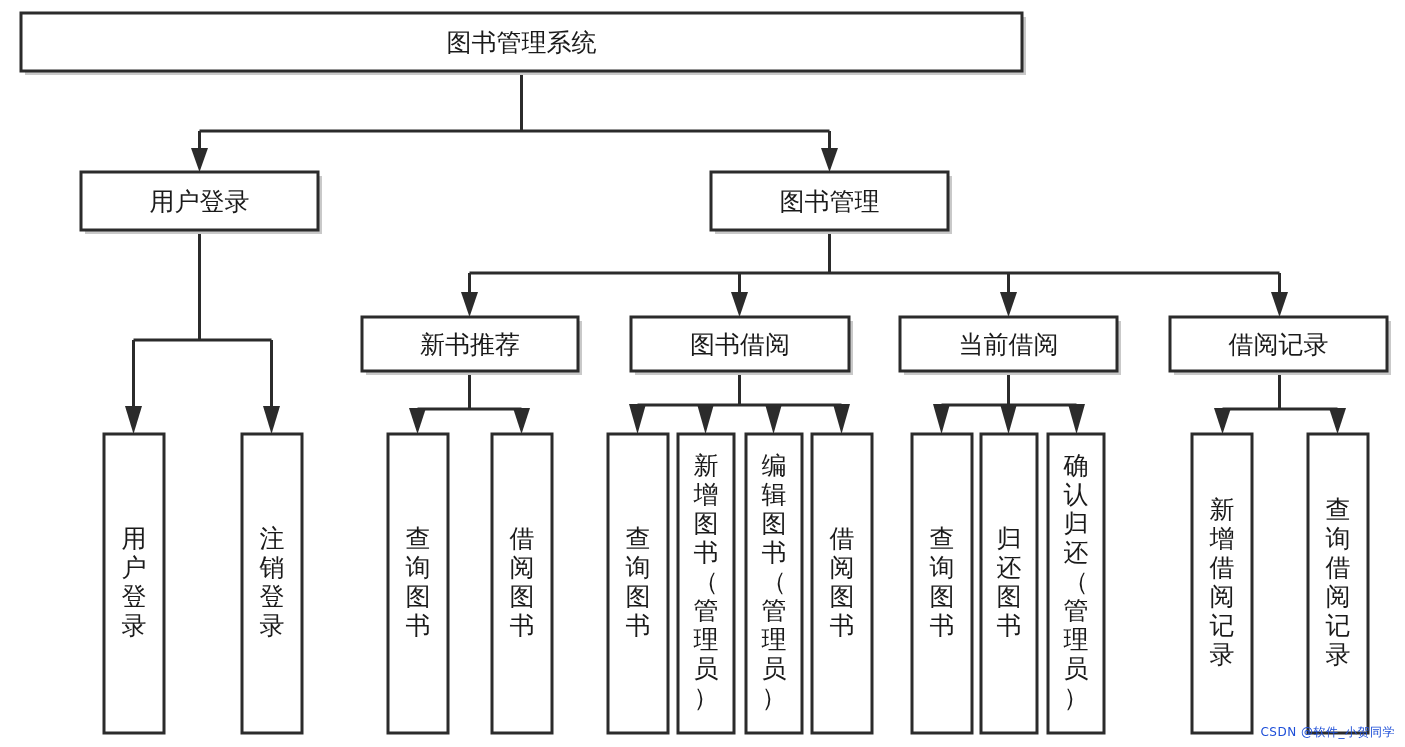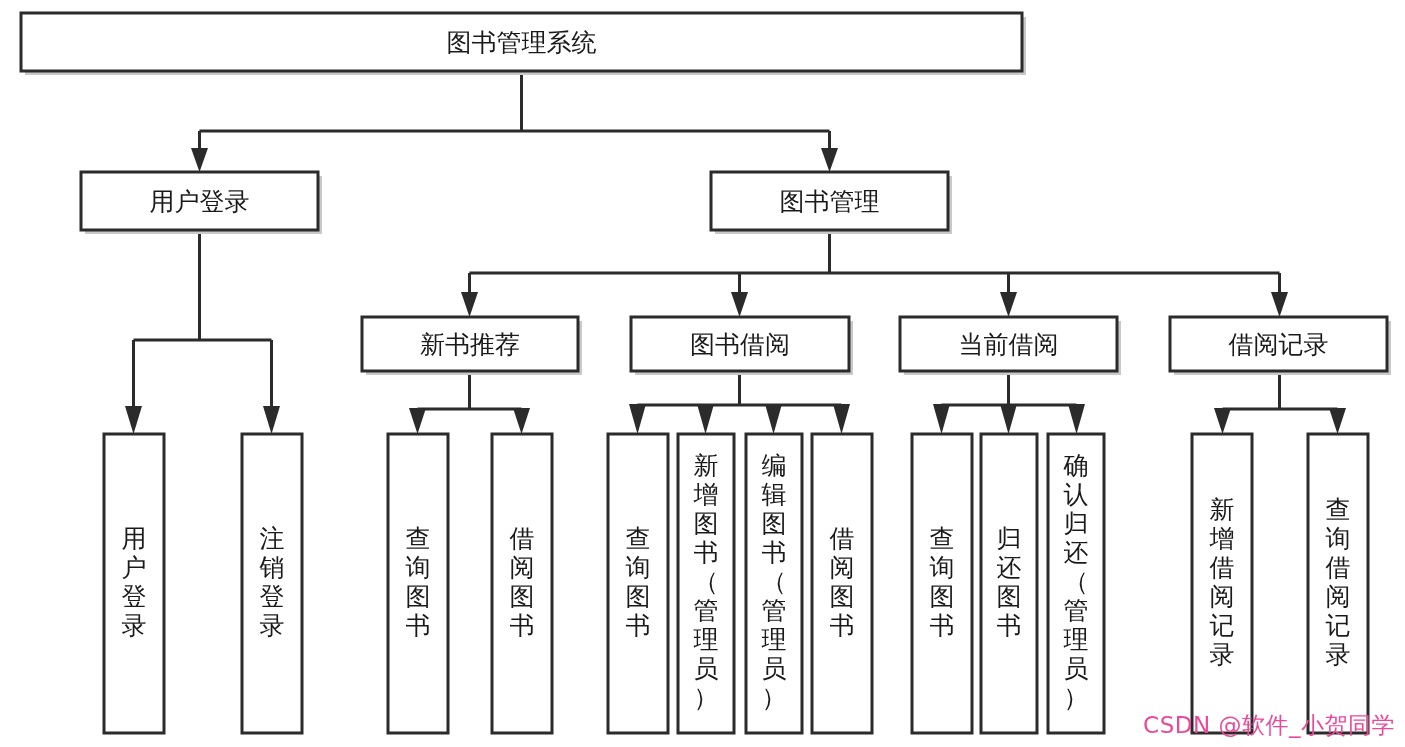--- a/index.html
+++ b/index.html
@@ -56,22 +56,22 @@
   .node-label-vert {
     fill: #1a1a1a;
     font-family: "DejaVu Sans", "Liberation Sans", sans-serif;
     font-size: 25px;
     text-anchor: middle;
   }
   .watermark {
     position: absolute;
     right: 10px;
     bottom: 6px;
-    color: #ec4899;
-    font-size: 23px;
+    color: #1d4ed8;
+    font-size: 12px;
     font-family: "DejaVu Sans", "Liberation Sans", sans-serif;
     white-space: nowrap;
     letter-spacing: 0.5px;
   }
 </style>
 </head>
 <body>
 
 <div id="diagram-root">
 

